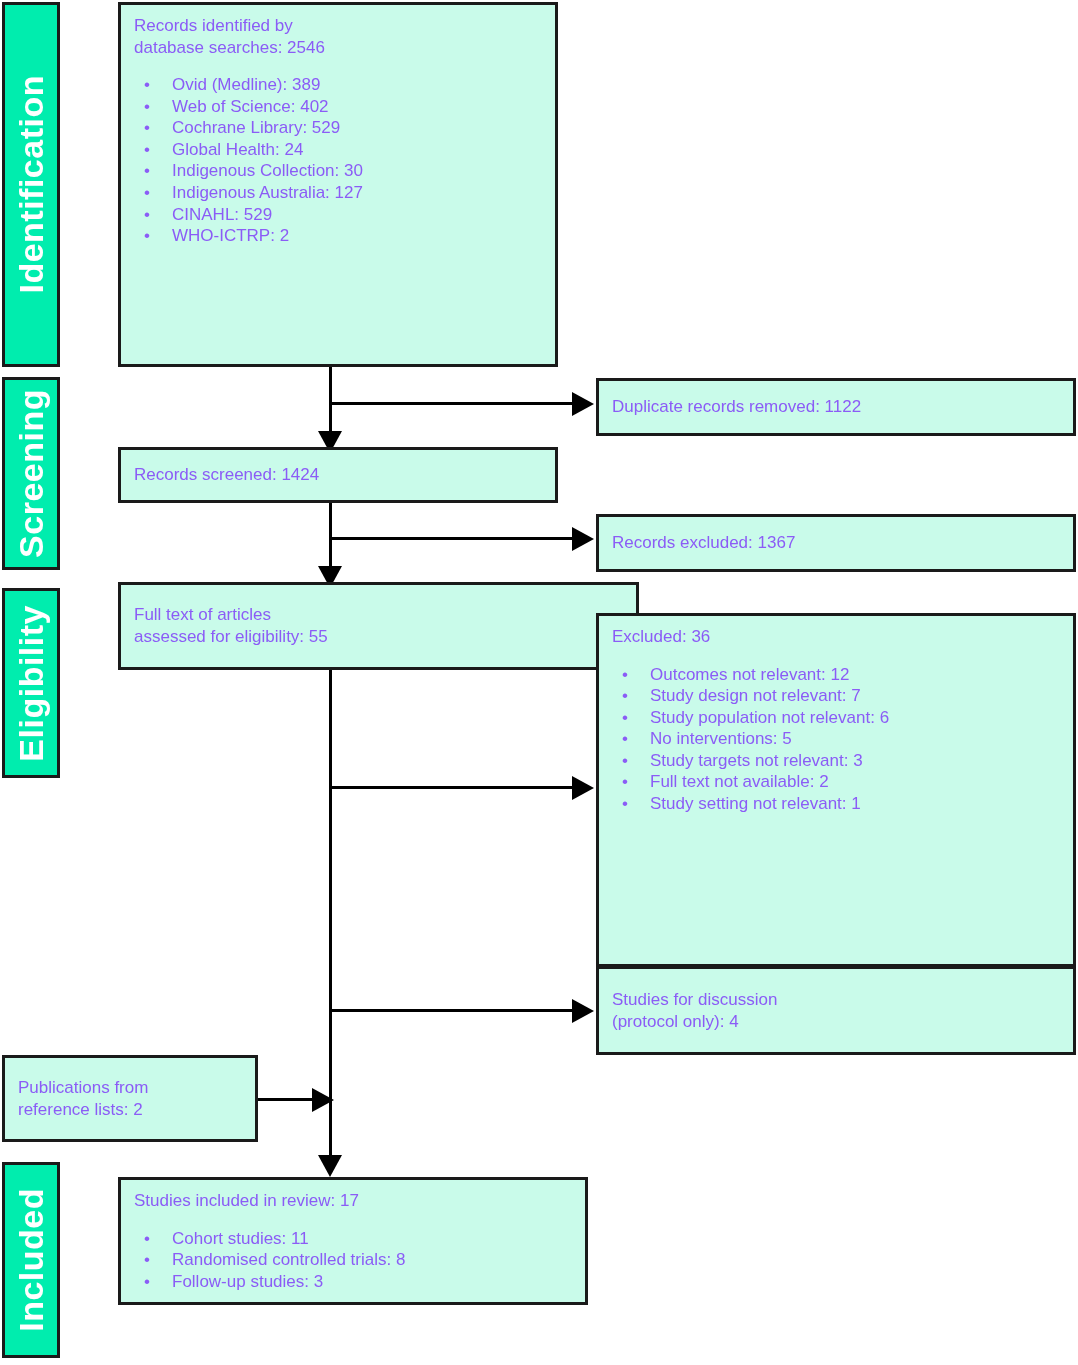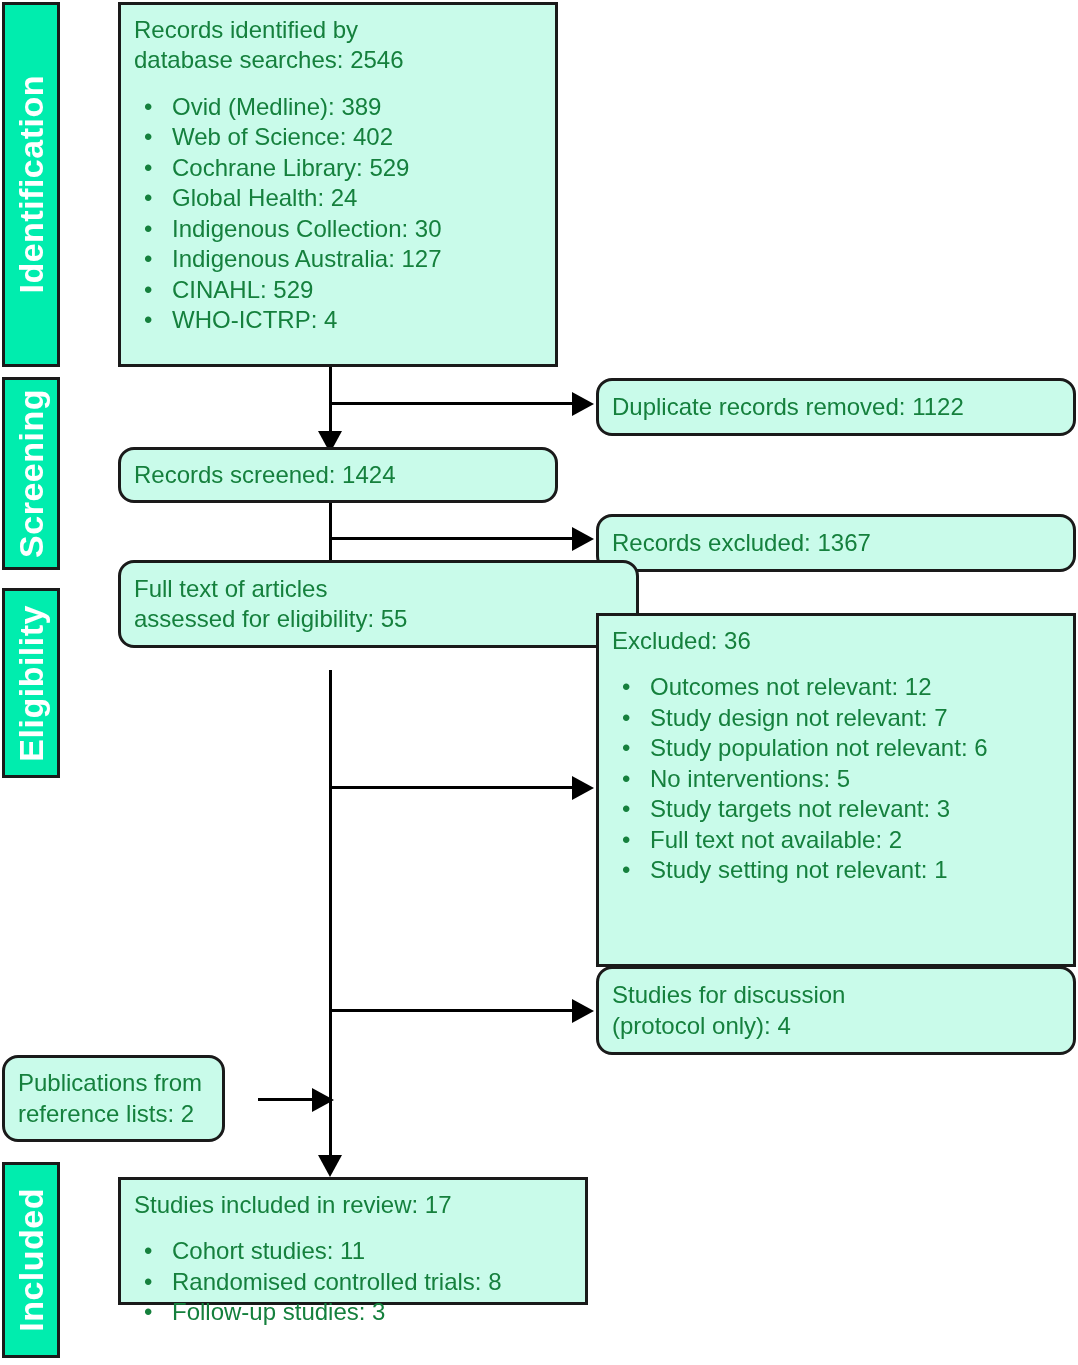--- a/index.html
+++ b/index.html
@@ -38,22 +38,22 @@
     transform: rotate(180deg);
     line-height: 1;
   }
   
   .box {
     position: absolute;
     background: #c9fbea;
     border: 3px solid #1a1a1a;
     box-sizing: border-box;
     padding: 10px 13px;
-    color: #15803d;
-    font-size: 24px;
+    color: #8b5cf6;
+    font-size: 17px;
     line-height: 1.27;
   }
   .box .head {
     white-space: pre-line;
   }
   .box ul {
     list-style: none;
     margin: 0;
     padding: 0;
   }
@@ -66,21 +66,20 @@
     white-space: nowrap;
   }
   .box ul li .bullet {
     position: absolute;
     left: 10px;
     top: 0;
   }
   .box.single {
     display: flex;
     align-items: center;
-    border-radius: 16px;
   }
   
   .vline, .hline {
     position: absolute;
     background: #000000;
   }
   .vline { width: 3px; }
   .hline { height: 3px; }
   .arrow-down {
     position: absolute;
@@ -148,37 +147,37 @@
     <div class="head">Records identified by
 database searches: 2546</div>
     <ul class="spaced">
       <li><span class="bullet">•</span><span>Ovid (Medline): 389</span></li>
       <li><span class="bullet">•</span><span>Web of Science: 402</span></li>
       <li><span class="bullet">•</span><span>Cochrane Library: 529</span></li>
       <li><span class="bullet">•</span><span>Global Health: 24</span></li>
       <li><span class="bullet">•</span><span>Indigenous Collection: 30</span></li>
       <li><span class="bullet">•</span><span>Indigenous Australia: 127</span></li>
       <li><span class="bullet">•</span><span>CINAHL: 529</span></li>
-      <li><span class="bullet">•</span><span>WHO-ICTRP: 4</span></li>
+      <li><span class="bullet">•</span><span>WHO-ICTRP: 2</span></li>
     </ul>
   </div>
 
   <div class="box single" style="left:596px; top:378px; width:480px; height:58px;">
     <div class="head">Duplicate records removed: 1122</div>
   </div>
 
   <div class="box single" style="left:118px; top:447px; width:440px; height:56px;">
     <div class="head">Records screened: 1424</div>
   </div>
 
   <div class="box single" style="left:596px; top:514px; width:480px; height:58px;text-align:center;">
     <div class="head">Records excluded: 1367</div>
   </div>
 
-  <div class="box single" style="left:118px; top:560px; width:521px; height:88px;">
+  <div class="box single" style="left:118px; top:582px; width:521px; height:88px;">
     <div class="head">Full text of articles
 assessed for eligibility: 55</div>
   </div>
 
   <div class="box" style="left:596px; top:613px; width:480px; height:354px;">
     <div class="head">Excluded: 36</div>
     <ul class="spaced">
       <li><span class="bullet">•</span><span>Outcomes not relevant: 12</span></li>
       <li><span class="bullet">•</span><span>Study design not relevant: 7</span></li>
       <li><span class="bullet">•</span><span>Study population not relevant: 6</span></li>
@@ -187,21 +186,21 @@
       <li><span class="bullet">•</span><span>Full text not available: 2</span></li>
       <li><span class="bullet">•</span><span>Study setting not relevant: 1</span></li>
     </ul>
   </div>
 
   <div class="box single" style="left:596px; top:966px; width:480px; height:89px;">
     <div class="head">Studies for discussion
 (protocol only): 4</div>
   </div>
 
-  <div class="box single" style="left:2px; top:1055px; width:223px; height:87px;">
+  <div class="box single" style="left:2px; top:1055px; width:256px; height:87px;">
     <div class="head">Publications from
 reference lists: 2</div>
   </div>
 
   <div class="box" style="left:118px; top:1177px; width:470px; height:128px;">
     <div class="head">Studies included in review: 17</div>
     <ul class="spaced">
       <li><span class="bullet">•</span><span>Cohort studies: 11</span></li>
       <li><span class="bullet">•</span><span>Randomised controlled trials: 8</span></li>
       <li><span class="bullet">•</span><span>Follow-up studies: 3</span></li>

